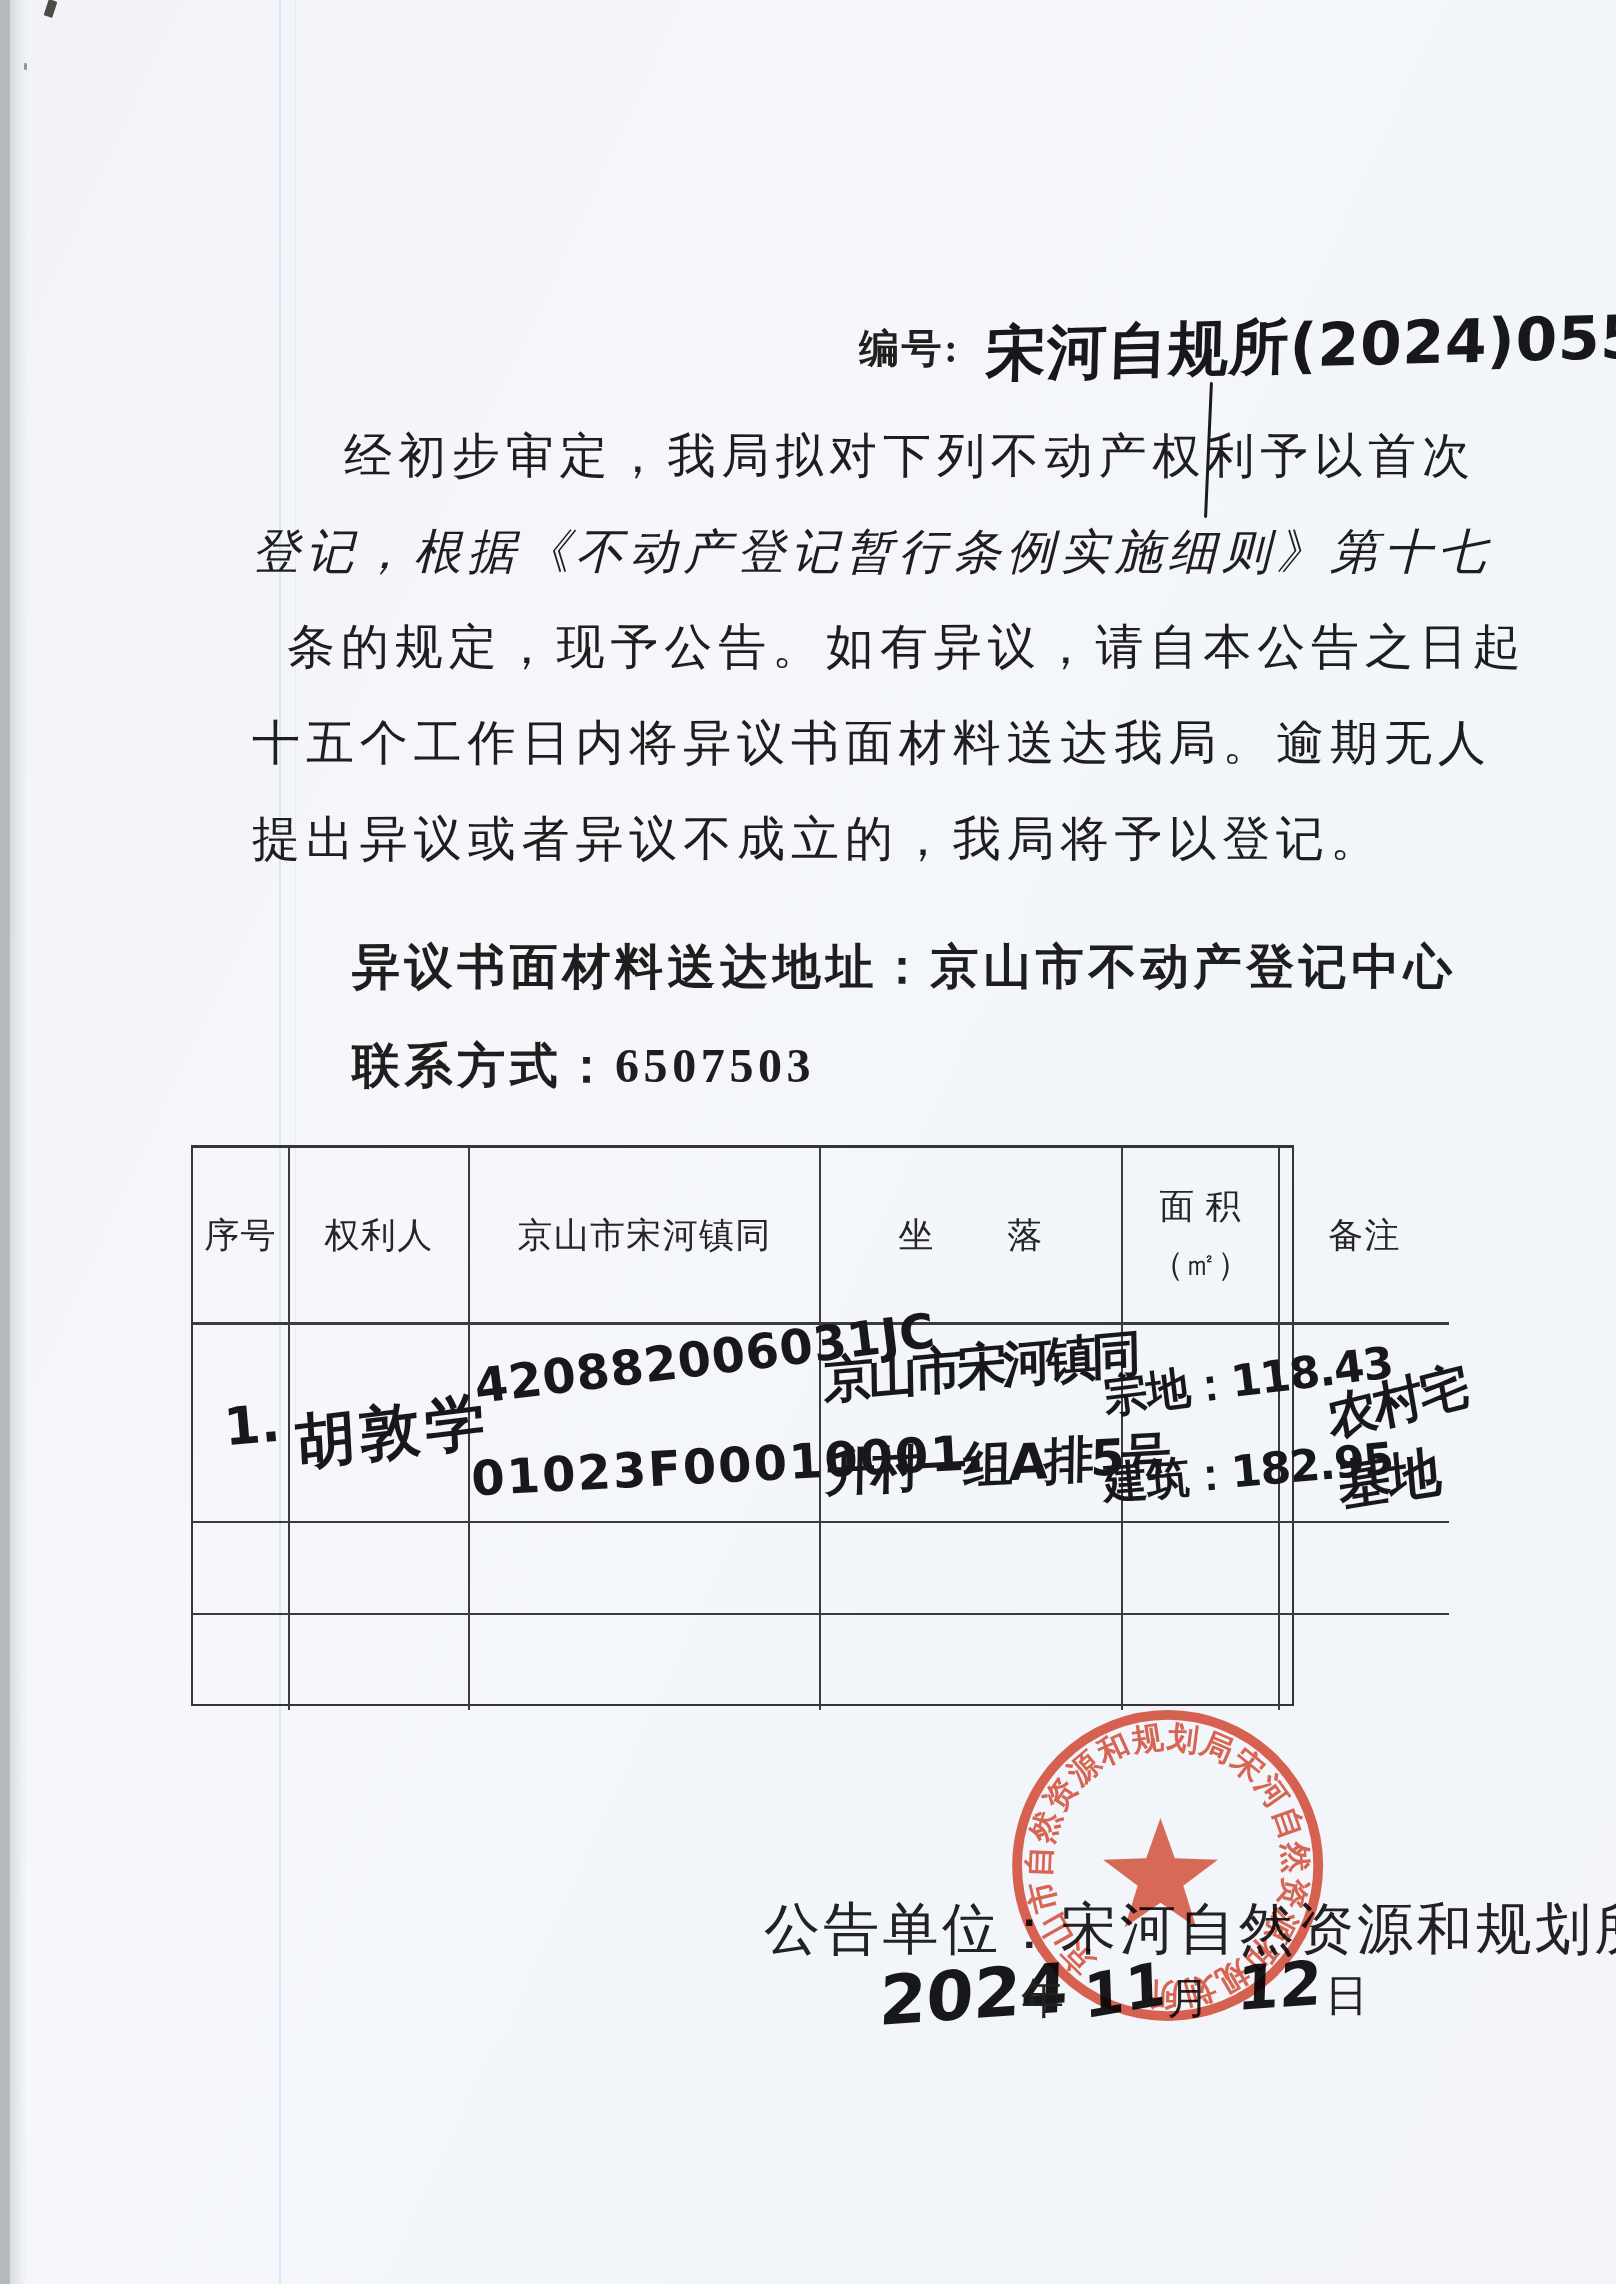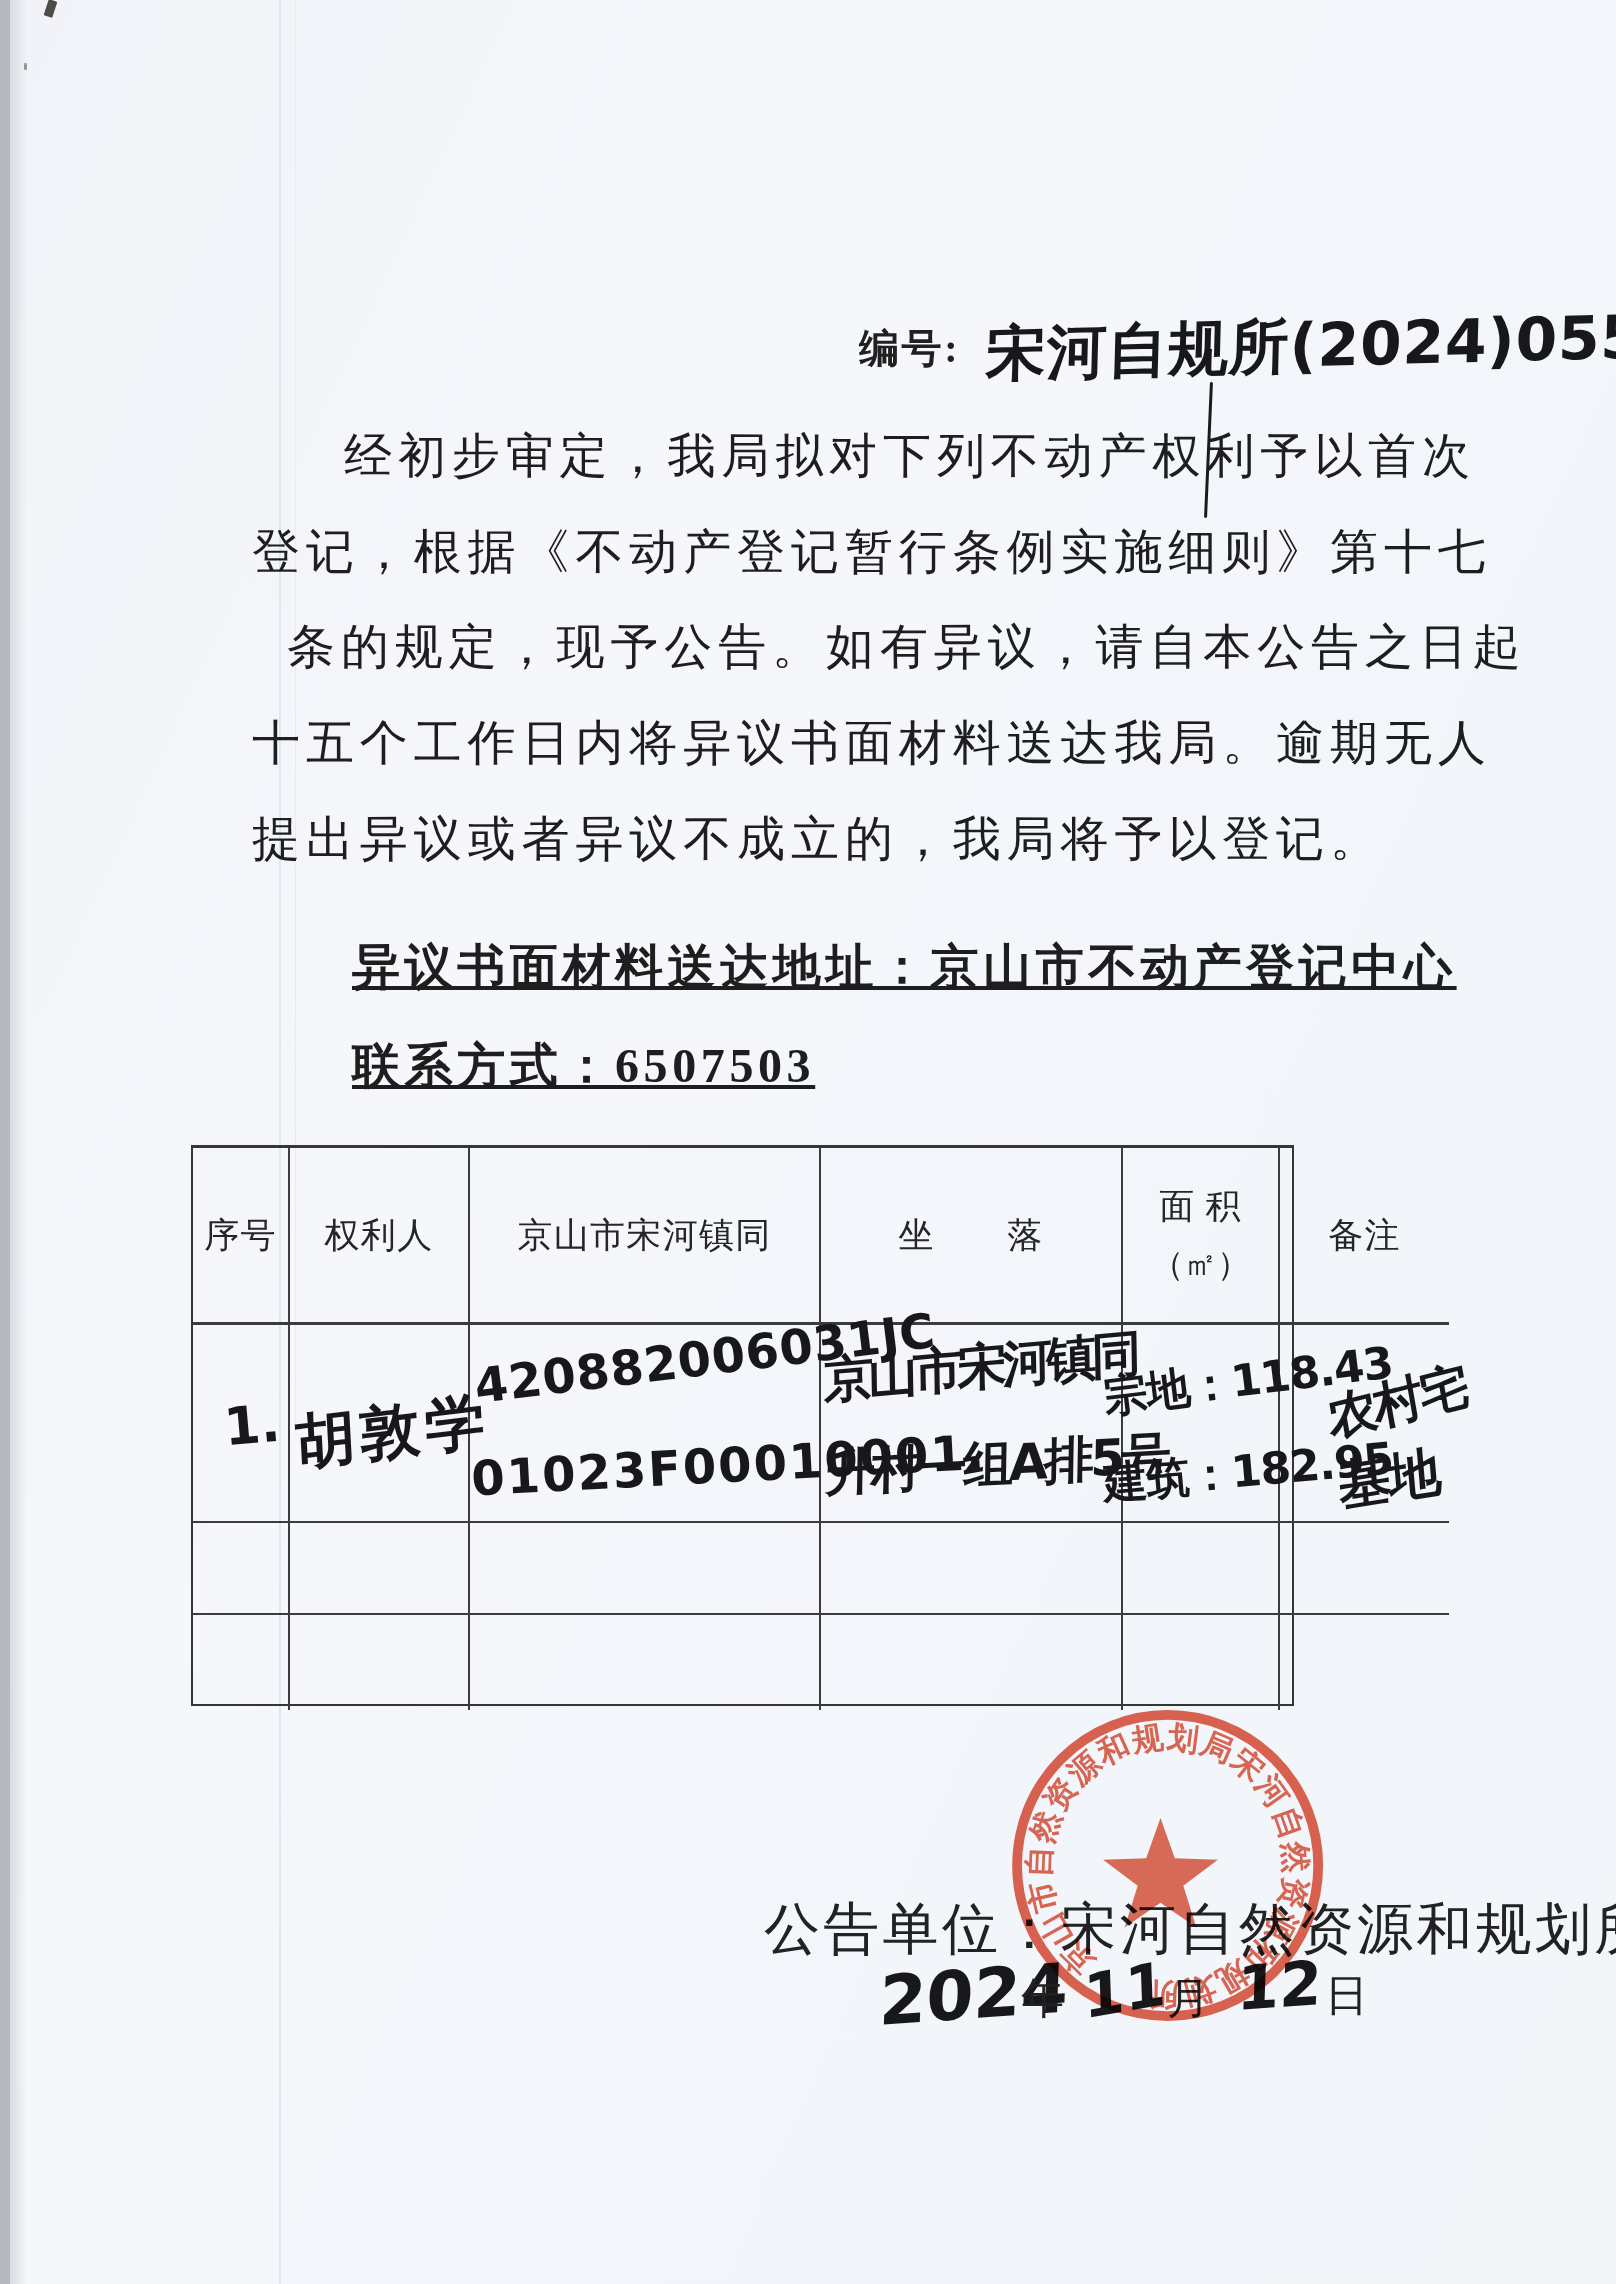--- a/index.html
+++ b/index.html
@@ -26,25 +26,25 @@
     font-size:66px;letter-spacing:4.6px;color:#2a2a2a;
   }
   .docno-label{left:859px;top:321px;font-size:40px;font-weight:600;letter-spacing:2.6px;color:#202020;}
 
   .hw{font-family:"DejaVu Sans", sans-serif;font-weight:bold;color:#18181b;}
   .docno-value{left:986px;top:305px;font-size:60px;transform:rotate(-1.5deg) skewX(-3deg);letter-spacing:0.7px;}
   .pen-stroke{left:1207px;top:382px;width:3.3px;height:136px;background:#1b1b1e;transform:rotate(2.5deg);border-radius:2px;}
 
   .bline{font-size:48px;letter-spacing:5.9px;color:#1e1e1e;}
   .bline.b1{left:344px;top:424px;}
-  .bline.b2{left:252px;top:520px;}
+  .bline.b2{left:252px;top:520px;font-style:italic;}
   .bline.b3{left:252px;top:615px;margin-left:35px;}
   .bline.b4{left:252px;top:711px;}
   .bline.b5{left:252px;top:807px;}
-  .bline.bold{font-weight:bold;letter-spacing:4.6px;text-decoration:underline;}
+  .bline.bold{font-weight:bold;letter-spacing:4.6px;}
   .bline.b6{left:352px;top:935px;}
   .bline.b7{left:352px;top:1034px;}
 
   
   .reg-table{
     position:absolute;left:191px;top:1145px;width:1103px;height:561px;
     display:grid;box-sizing:border-box;
     grid-template-columns:97px 180px 351px 302px 157px 169px;
     grid-template-rows:177px 198px 92px 95px;
     border:2.6px solid #353535;border-top-width:3.9px;

